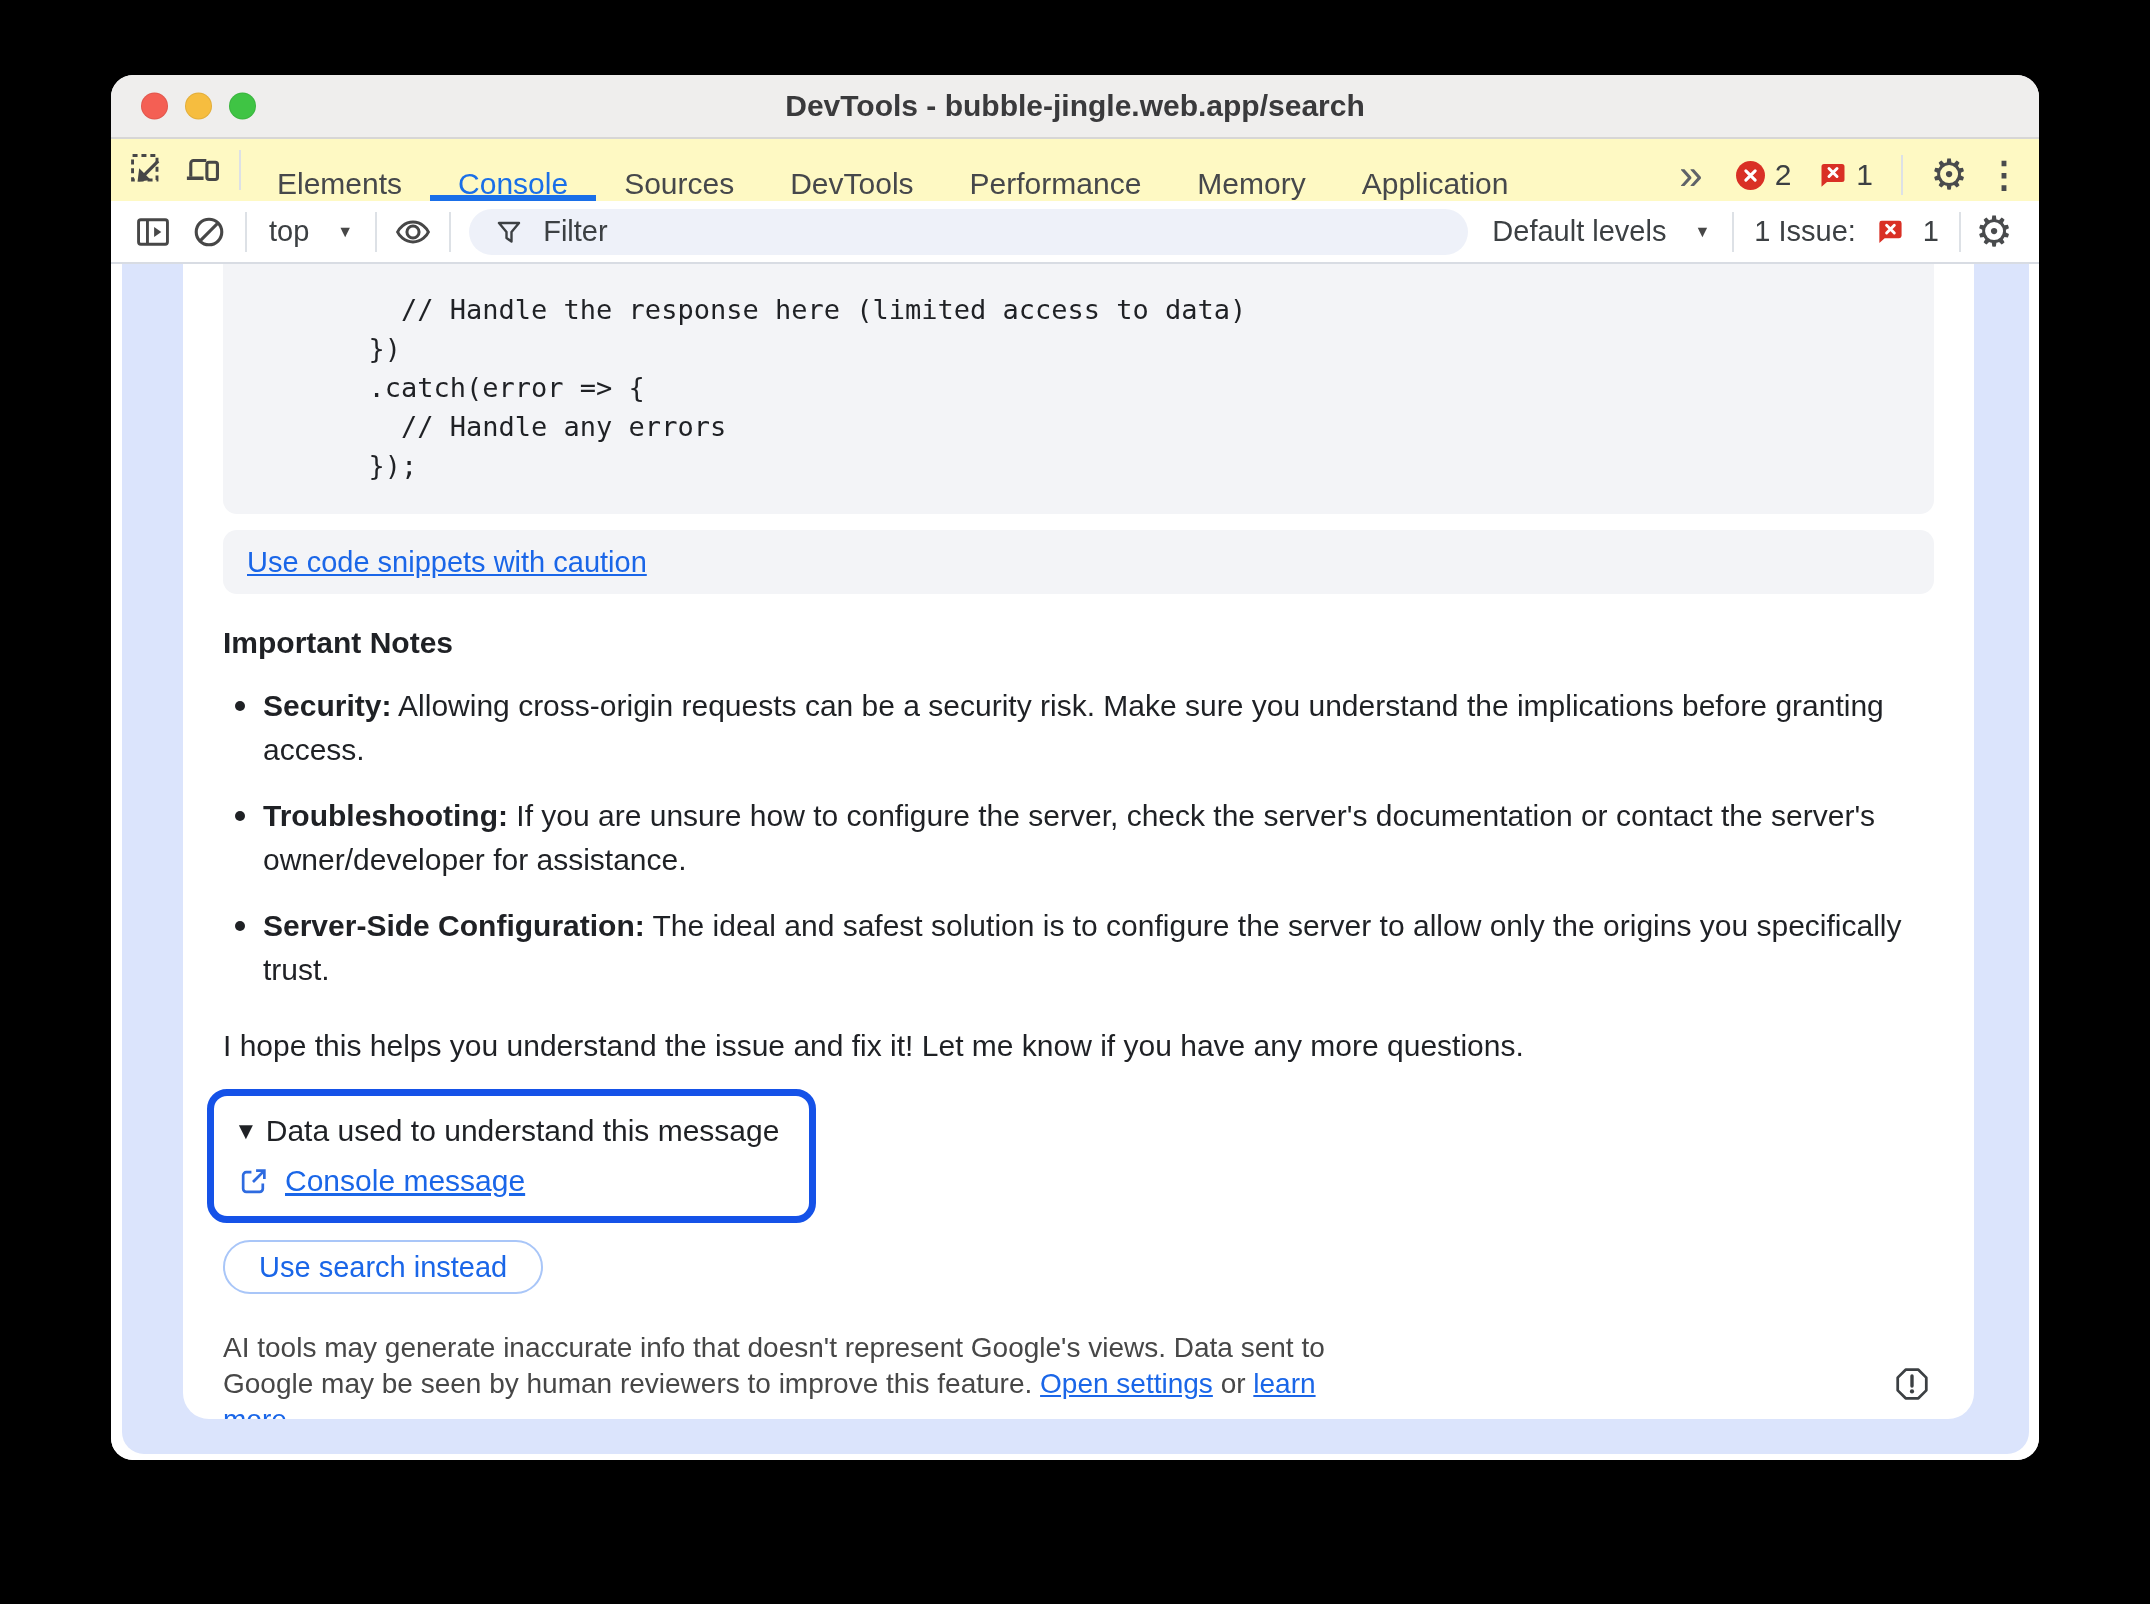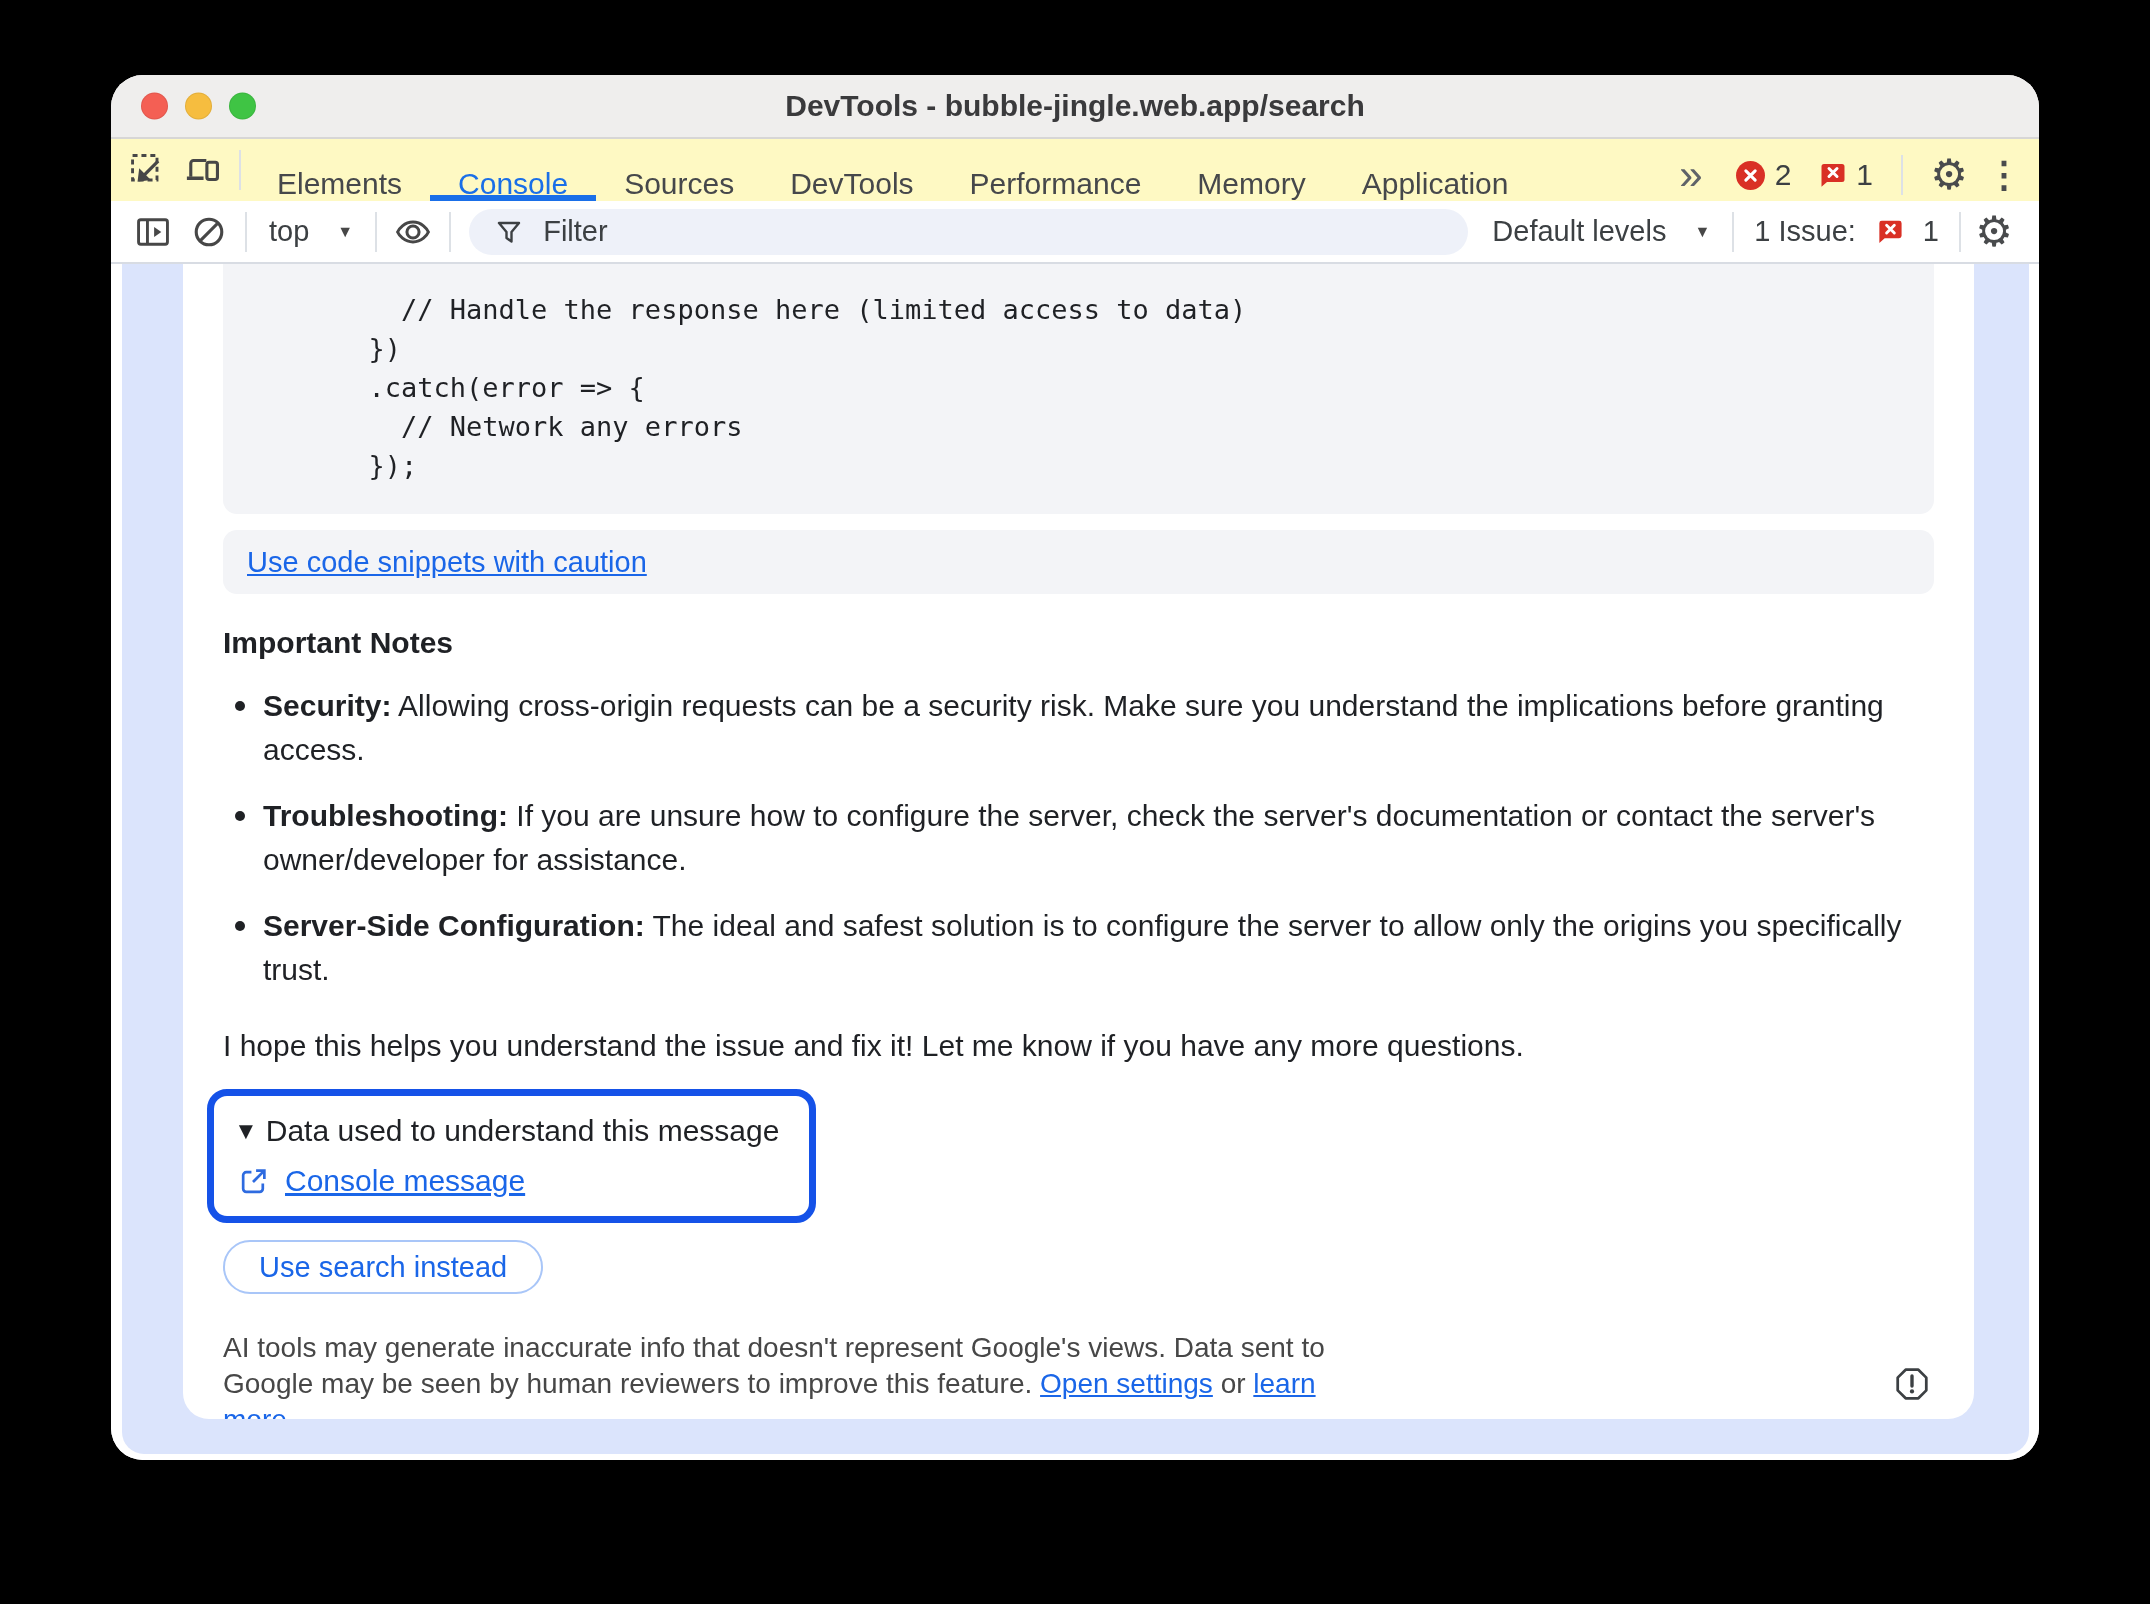--- a/index.html
+++ b/index.html
@@ -3,21 +3,21 @@
 <meta charset="utf-8">
 <style>
   html,body{margin:0;padding:0;}
   body{
     width:2150px;height:1604px;background:#000;position:relative;overflow:hidden;
     font-family:"Liberation Sans", sans-serif;
     -webkit-font-smoothing:antialiased;
   }
   .window{
     position:absolute;left:111px;top:75px;width:1928px;height:1385px;
-    background:#fff;border-radius:32px;overflow:hidden;
+    background:#fff;border-radius:22px;overflow:hidden;
     box-shadow:0 20px 60px rgba(0,0,0,.6);
   }
   
   .titlebar{
     height:62px;background:#efeeed;border-bottom:2px solid #d7d6d5;
     display:flex;align-items:center;justify-content:center;position:relative;
   }
   .traffic{position:absolute;left:30px;top:50%;transform:translateY(-50%);display:flex;gap:17px;}
   .light{width:27px;height:27px;border-radius:50%;}
   .light.red{background:#f45f54;box-shadow:inset 0 0 0 1px rgba(0,0,0,.08);}
@@ -211,21 +211,21 @@
     </div>
     <div class="vdiv"></div>
     <div class="icon-btn uni-icon" style="font-size:42px;width:50px;">⚙</div>
   </div>
 
   <div class="content">
     <div class="insight-panel">
       <div class="card">
 
         <div class="code-block">
-          <pre><span>        // Handle the response here (limited access to data)</span><span>      })</span><span>      .catch(error =&gt; {</span><span>        // Network any errors</span><span>      });</span></pre>
+          <pre><span>        // Handle the response here (limited access to data)</span><span>      })</span><span>      .catch(error =&gt; {</span><span>        // Handle any errors</span><span>      });</span></pre>
         </div>
 
         <div class="caution">
           <span class="link">Use code snippets with caution</span>
         </div>
 
         <div class="notes-title">Important Notes</div>
 
         <ul class="notes">
           <li><span class="b">Security:</span><span> Allowing cross-origin requests can be a security risk. Make sure you understand the implications before granting access.</span></li>

